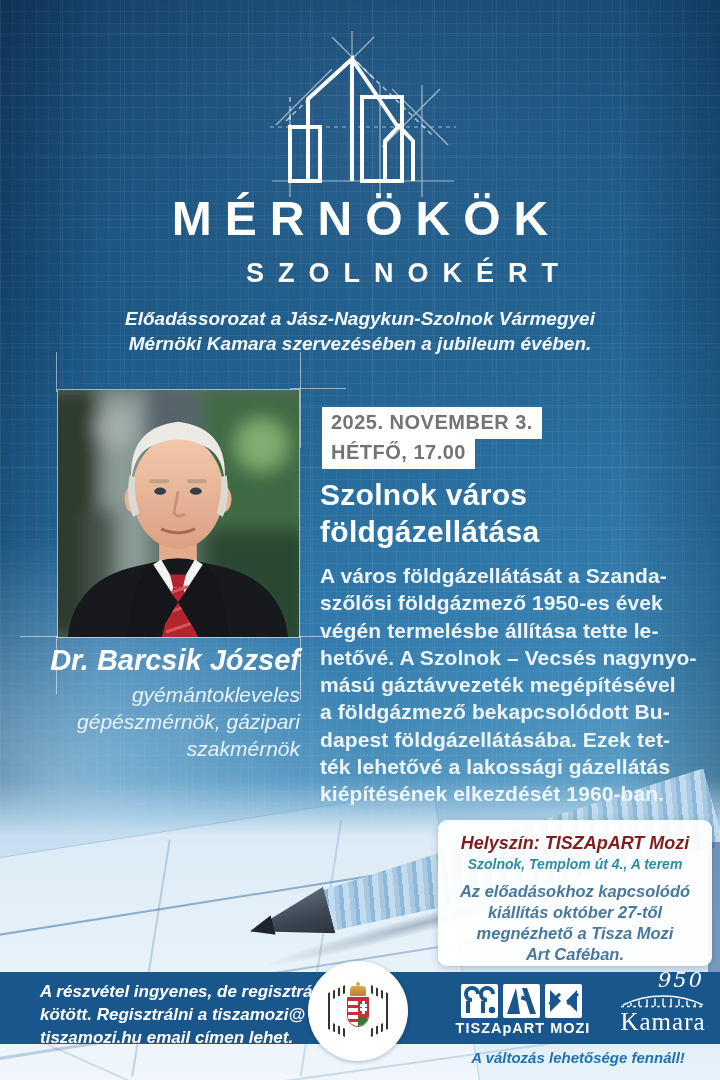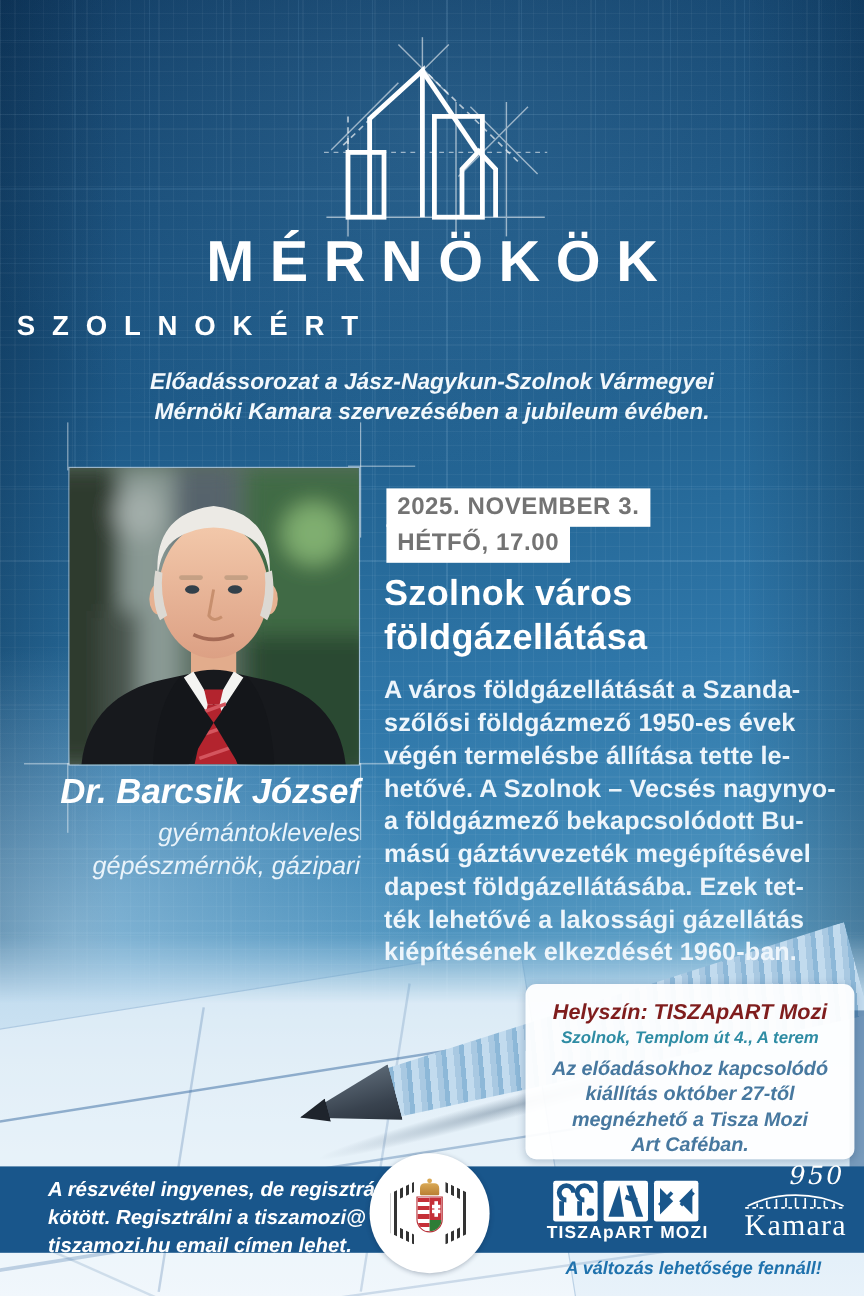--- a/index.html
+++ b/index.html
@@ -40,22 +40,22 @@
   .pencil .lead { position:absolute; left:0; top:48px; width:24px; height:20px; background:#1e242c;
     clip-path:polygon(0 50%, 100% 0, 100% 100%); }
   .pencil .body { position:absolute; left:80px; top:18px; width:400px; height:80px;
     background:repeating-linear-gradient(100deg,#a9c9e2 0 5px,#8db8d8 5px 9px,#c2dbee 9px 15px);
     clip-path:polygon(0 24%, 100% 0, 100% 100%, 0 76%); }
   .bp-dark-edge { position:absolute; right:0; top:842px; width:12px; height:140px; background:rgba(40,90,140,.55); }
   
   .building-logo { position:absolute; left:262px; top:28px; width:200px; height:172px; }
   .title-1 { position:absolute; left:0; top:191px; width:720px; text-align:center;
     color:#fff; font-size:48px; font-weight:800; letter-spacing:13px; text-indent:13px; }
-  .title-2 { position:absolute; left:0; top:258px; width:572px; text-align:left;
-    color:#fff; font-size:23px; font-weight:700; letter-spacing:14px; text-indent:14px; }
+  .title-2 { position:absolute; left:0; top:258px; width:572px; text-align:right;
+    color:#fff; font-size:27px; font-weight:700; letter-spacing:14px; text-indent:14px; }
   .subtitle { position:absolute; left:0; top:306px; width:720px; text-align:center;
     color:#f2f8fc; font-size:19px; font-weight:700; font-style:italic; line-height:25px; }
   
   .photo { position:absolute; left:57px; top:389px; width:243px; height:249px;
     border:1px solid rgba(255,255,255,.55); }
   .photo svg { display:block; width:100%; height:100%; }
   .mark { position:absolute; background:rgba(255,255,255,.5); }
   .speaker-name { position:absolute; left:0; top:644px; width:300px; text-align:right;
     color:#fff; font-size:29px; font-weight:800; font-style:italic; }
   .speaker-titles { position:absolute; left:0; top:681px; width:300px; text-align:right;
@@ -237,35 +237,36 @@
       </g>
       <path d="M93,175 L121,214 L100,249 L70,249 Q73,198 93,175 Z" fill="#14161a"></path>
       <path d="M149,175 L121,214 L142,249 L172,249 Q169,198 149,175 Z" fill="#14161a"></path>
     </svg>
   </div>
 
   <div class="speaker-name">Dr. Barcsik József</div>
   <div class="speaker-titles">
     <div>gyémántokleveles</div>
     <div>gépészmérnök, gázipari</div>
+    <div>szakmérnök</div>
   </div>
 
   <div class="badge date">2025. NOVEMBER 3.</div>
   <div class="badge time">HÉTFŐ, 17.00</div>
   <div class="lecture-title">
     <div>Szolnok város</div>
     <div>földgázellátása</div>
   </div>
   <div class="lecture-body">
     <div>A város földgázellátását a Szanda-</div>
     <div>szőlősi földgázmező 1950-es évek</div>
     <div>végén termelésbe állítása tette le-</div>
     <div>hetővé. A Szolnok – Vecsés nagynyo-</div>
+    <div>mású gáztávvezeték megépítésével</div>
     <div>a földgázmező bekapcsolódott Bu-</div>
-    <div>mású gáztávvezeték megépítésével</div>
     <div>dapest földgázellátásába. Ezek tet-</div>
     <div>ték lehetővé a lakossági gázellátás</div>
     <div>kiépítésének elkezdését 1960-ban.</div>
   </div>
 
   <div class="venue-card">
     <div class="venue-heading">Helyszín: TISZApART Mozi</div>
     <div class="venue-address">Szolnok, Templom út 4., A terem</div>
     <div class="venue-note">
       <div>Az előadásokhoz kapcsolódó</div>

